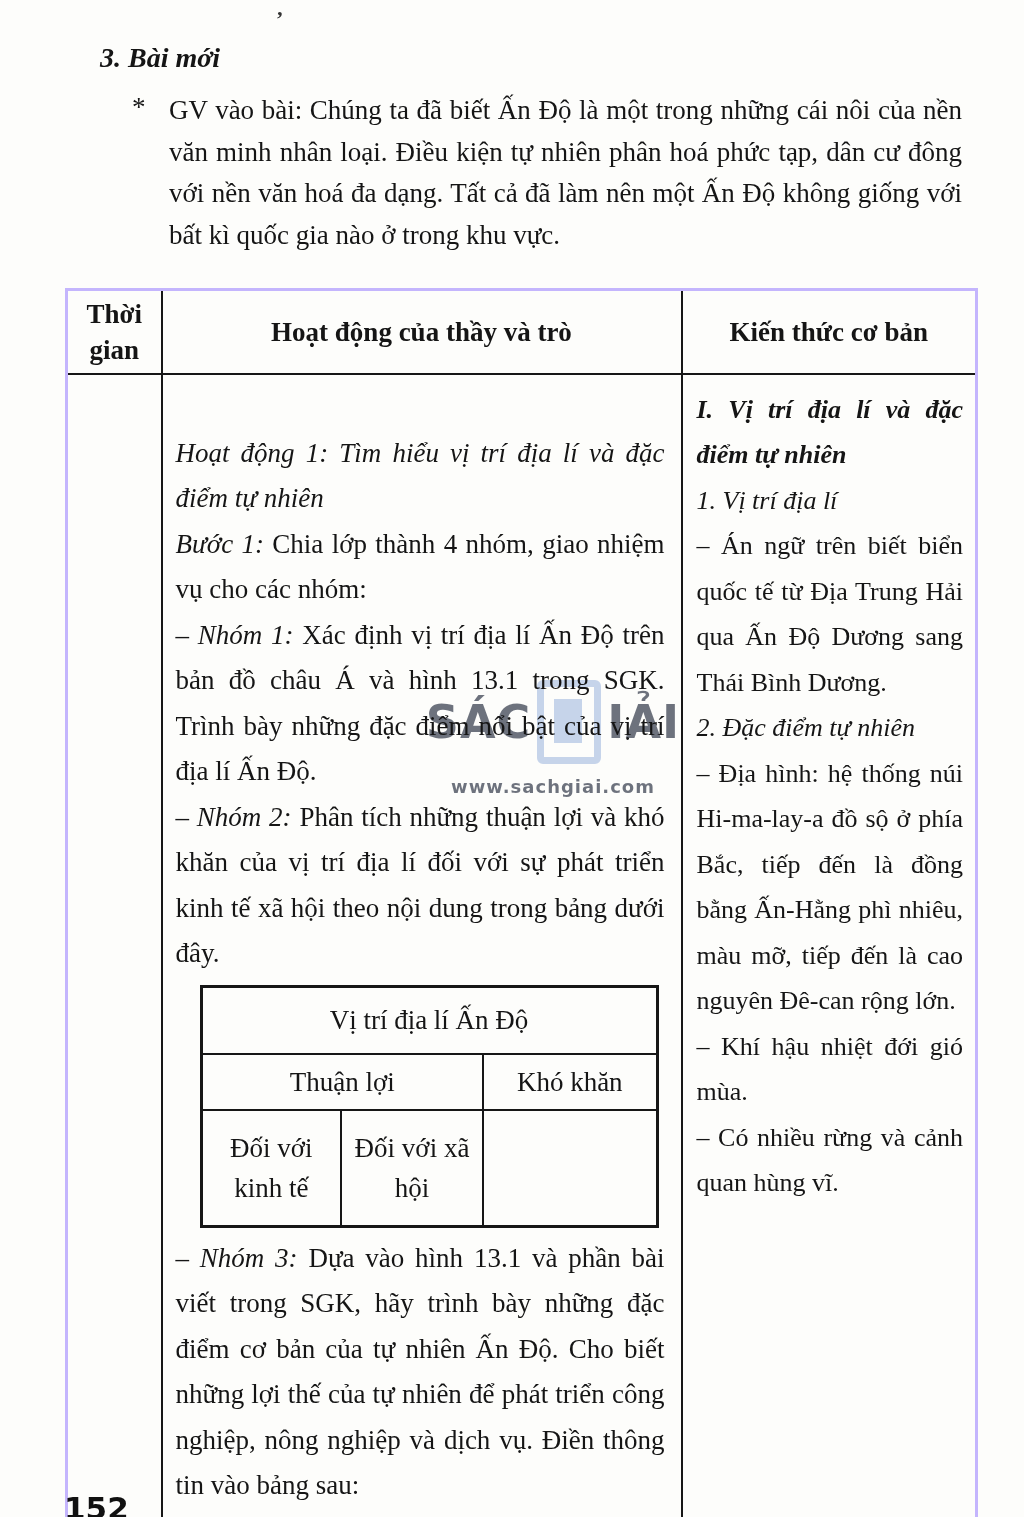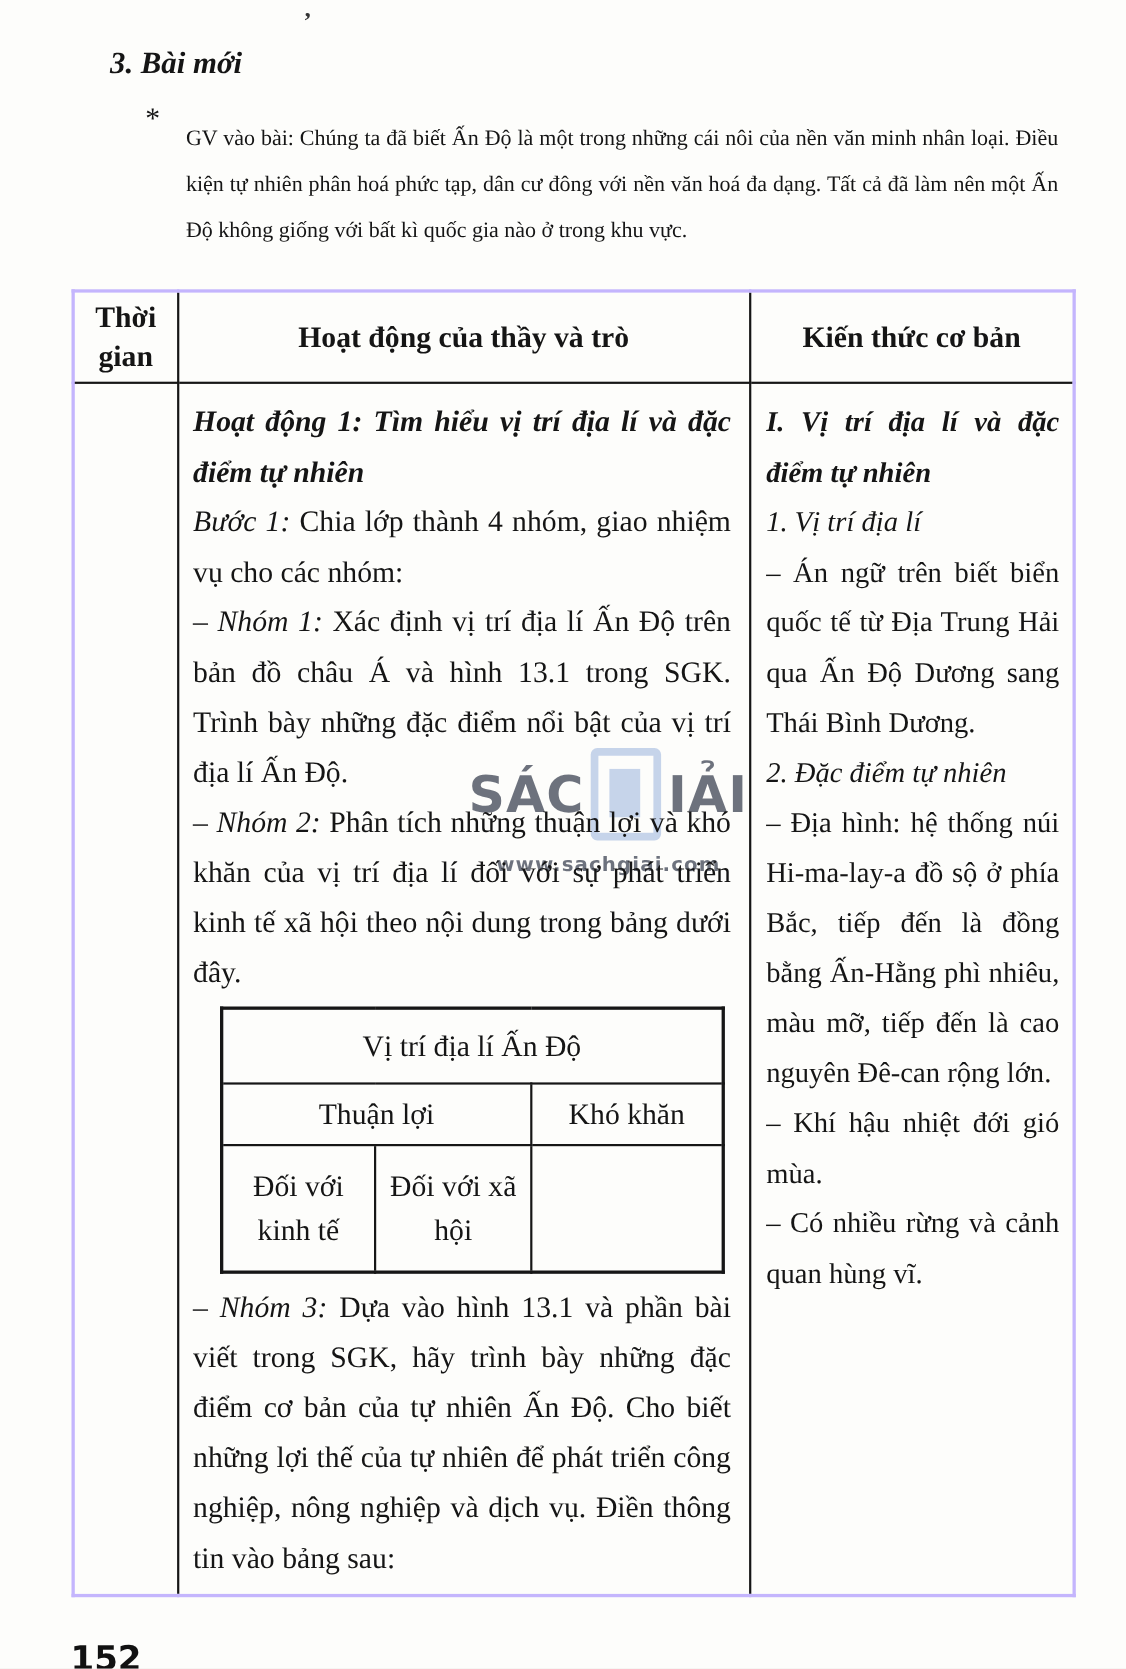--- a/index.html
+++ b/index.html
@@ -41,21 +41,21 @@
   
   .content{ position:relative; z-index:1; }
   .heading{
     margin:42px 0 0 100px;
     font-size:28px; font-weight:bold; font-style:italic;
   }
   .intro{ display:flex; margin:16px 62px 0 132px; }
   .intro-star{ width:37px; font-size:27px; padding-top:2px; flex:0 0 auto; }
   .intro-body{
     flex:1; text-align:justify;
-    font-size:20px; line-height:41.5px;margin-top:16px;
+    font-size:27px; line-height:41.5px;
   }
   
   table.lesson{
     margin:32px 0 0 65px;
     width:910px; height:1100px;
     border-collapse:collapse;
     border:3px solid #c4b5fd;
     table-layout:fixed;
   }
   table.lesson th, table.lesson td{
@@ -71,21 +71,21 @@
   td.cell-time{ }
   td.cell-activities{
     padding:12px 16px 10px 13px;
     font-size:27px; line-height:45.5px; text-align:justify;
   }
   td.cell-knowledge{
     padding:12px 12px 10px 14px;
     font-size:26px; line-height:45.5px; text-align:justify;
   }
   .p{ margin:0; }
-  .lead-bi{ font-weight:bold; font-style:italic; }
+  .lead-bi{ font-weight:normal; font-style:italic;margin-top:44px; }
   .lead-i{ font-style:italic; }
   .kn-title{ font-weight:bold; font-style:italic; }
   .kn-sub{ font-style:italic; }
   
   table.inner{
     border-collapse:collapse;
     border:3px solid #161616;
     margin:8px 0 8px 24px;
     width:456px;
     table-layout:fixed;

